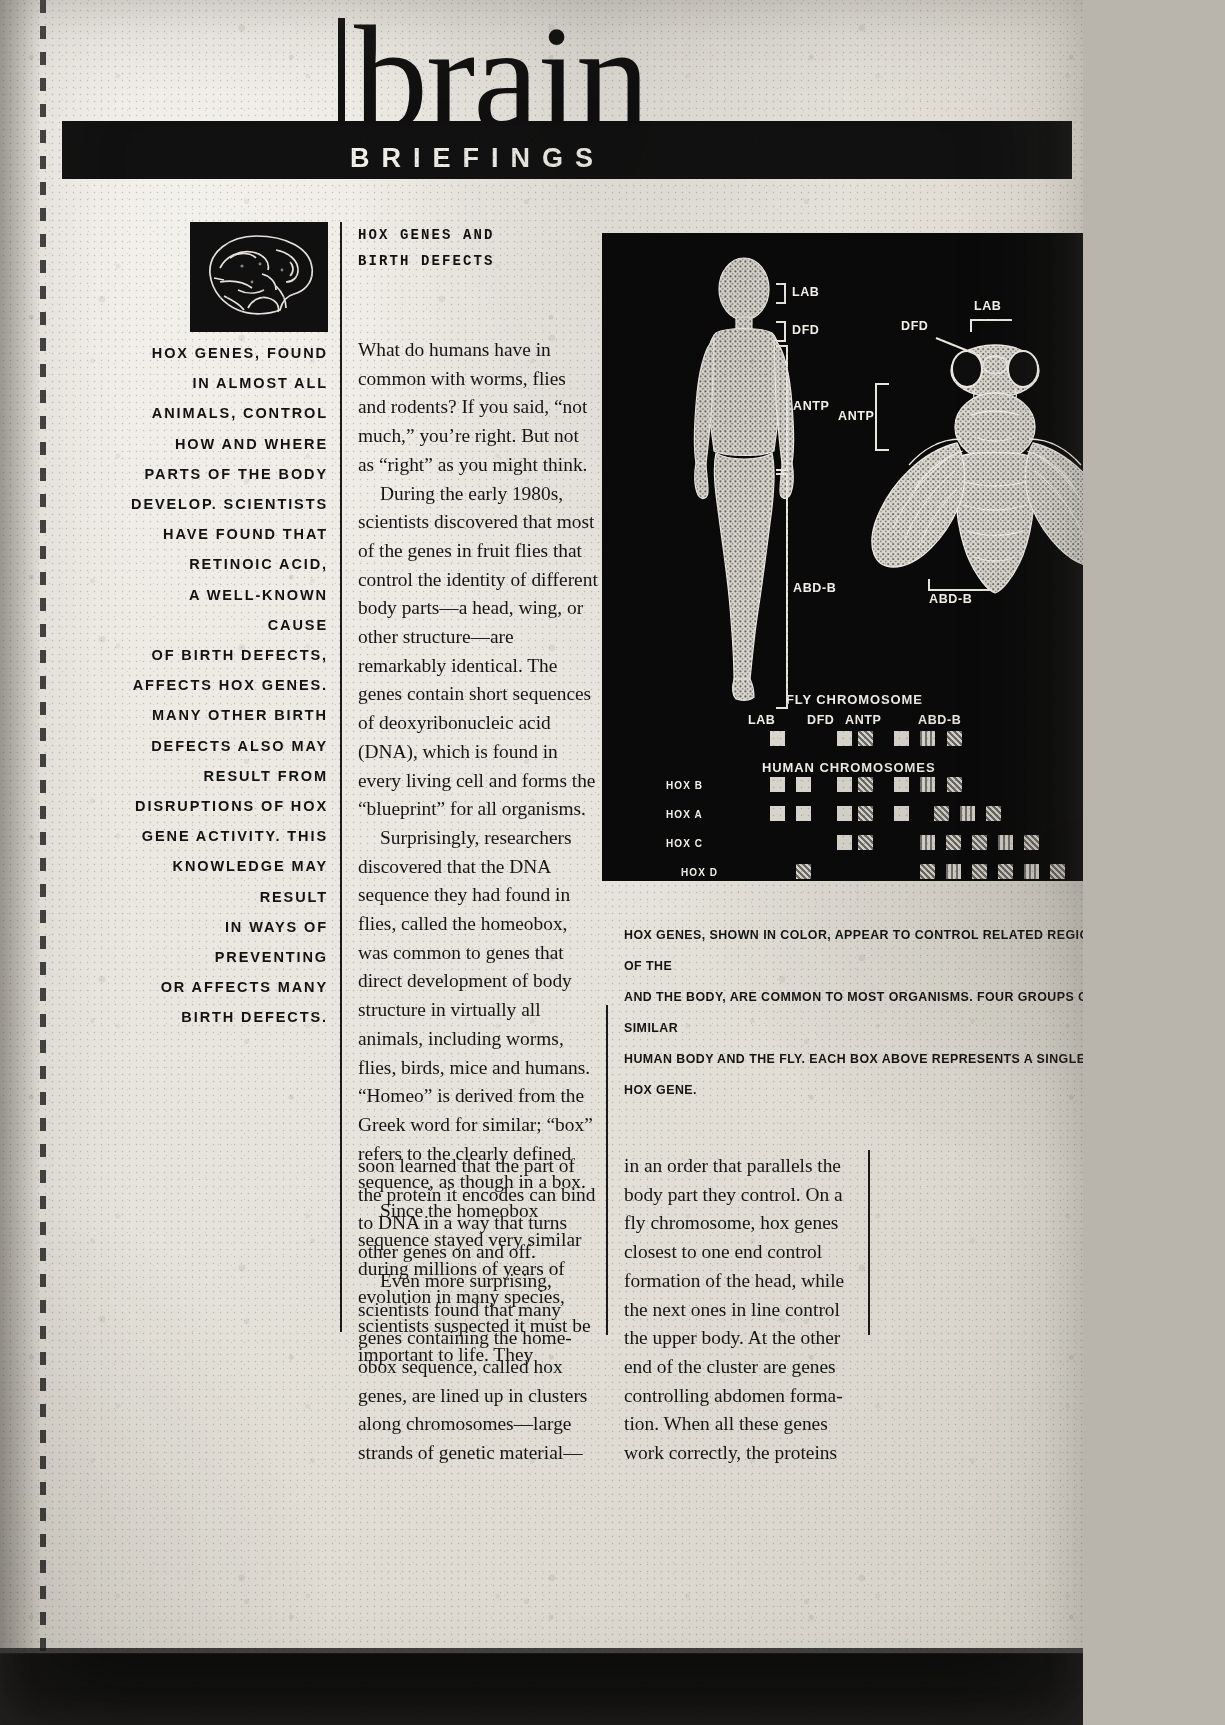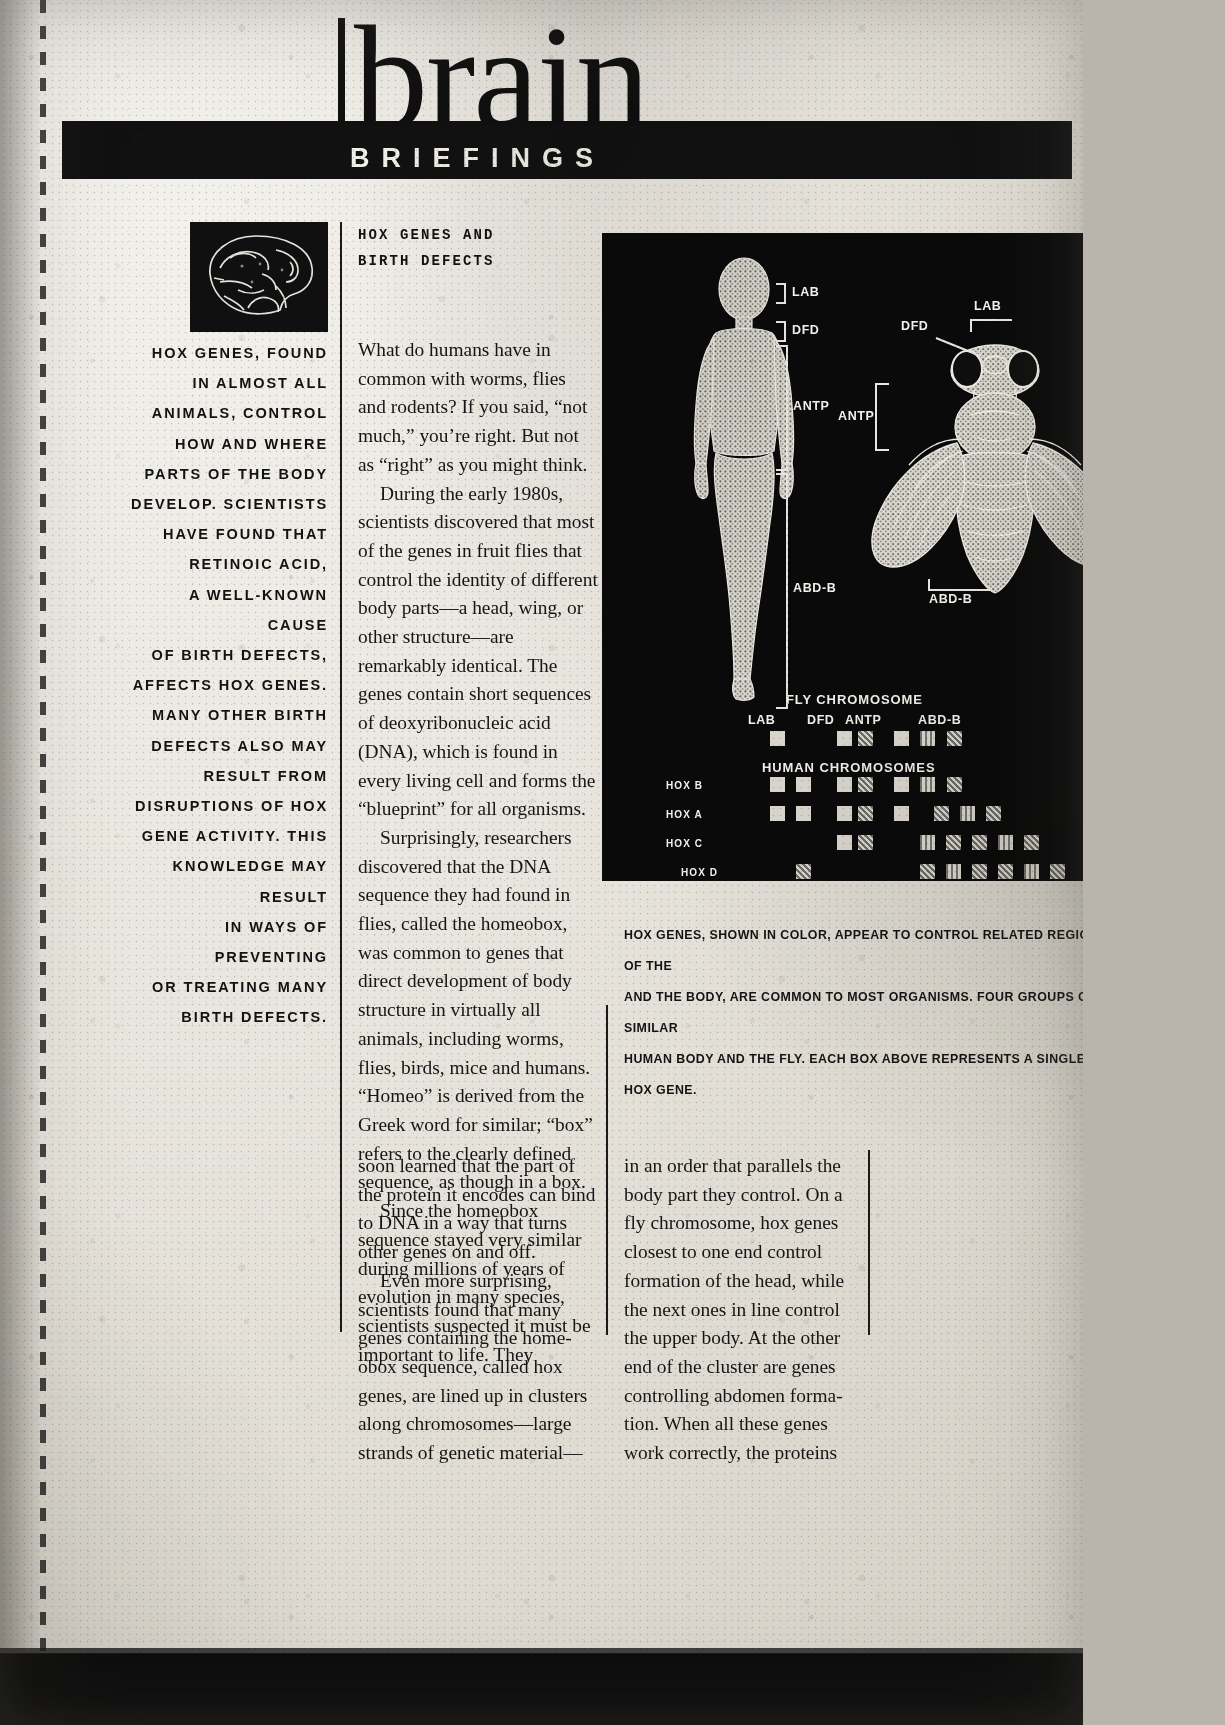--- a/index.html
+++ b/index.html
@@ -199,21 +199,21 @@
     <div>A WELL-KNOWN CAUSE</div>
     <div>OF BIRTH DEFECTS,</div>
     <div>AFFECTS HOX GENES.</div>
     <div>MANY OTHER BIRTH</div>
     <div>DEFECTS ALSO MAY</div>
     <div>RESULT FROM</div>
     <div>DISRUPTIONS OF HOX</div>
     <div>GENE ACTIVITY. THIS</div>
     <div>KNOWLEDGE MAY RESULT</div>
     <div>IN WAYS OF PREVENTING</div>
-    <div>OR TREATING MANY</div>
+    <div>OR AFFECTS MANY</div>
     <div>BIRTH DEFECTS.</div>
   </div>
 
   <div class="vrule" style="left:340px;top:222px;height:1110px;"></div>
   <div class="vrule" style="left:606px;top:1005px;height:330px;"></div>
   <div class="vrule" style="left:868px;top:1150px;height:185px;"></div>
 
   <div class="kicker">
     <div>HOX GENES AND</div>
     <div>BIRTH DEFECTS</div>

